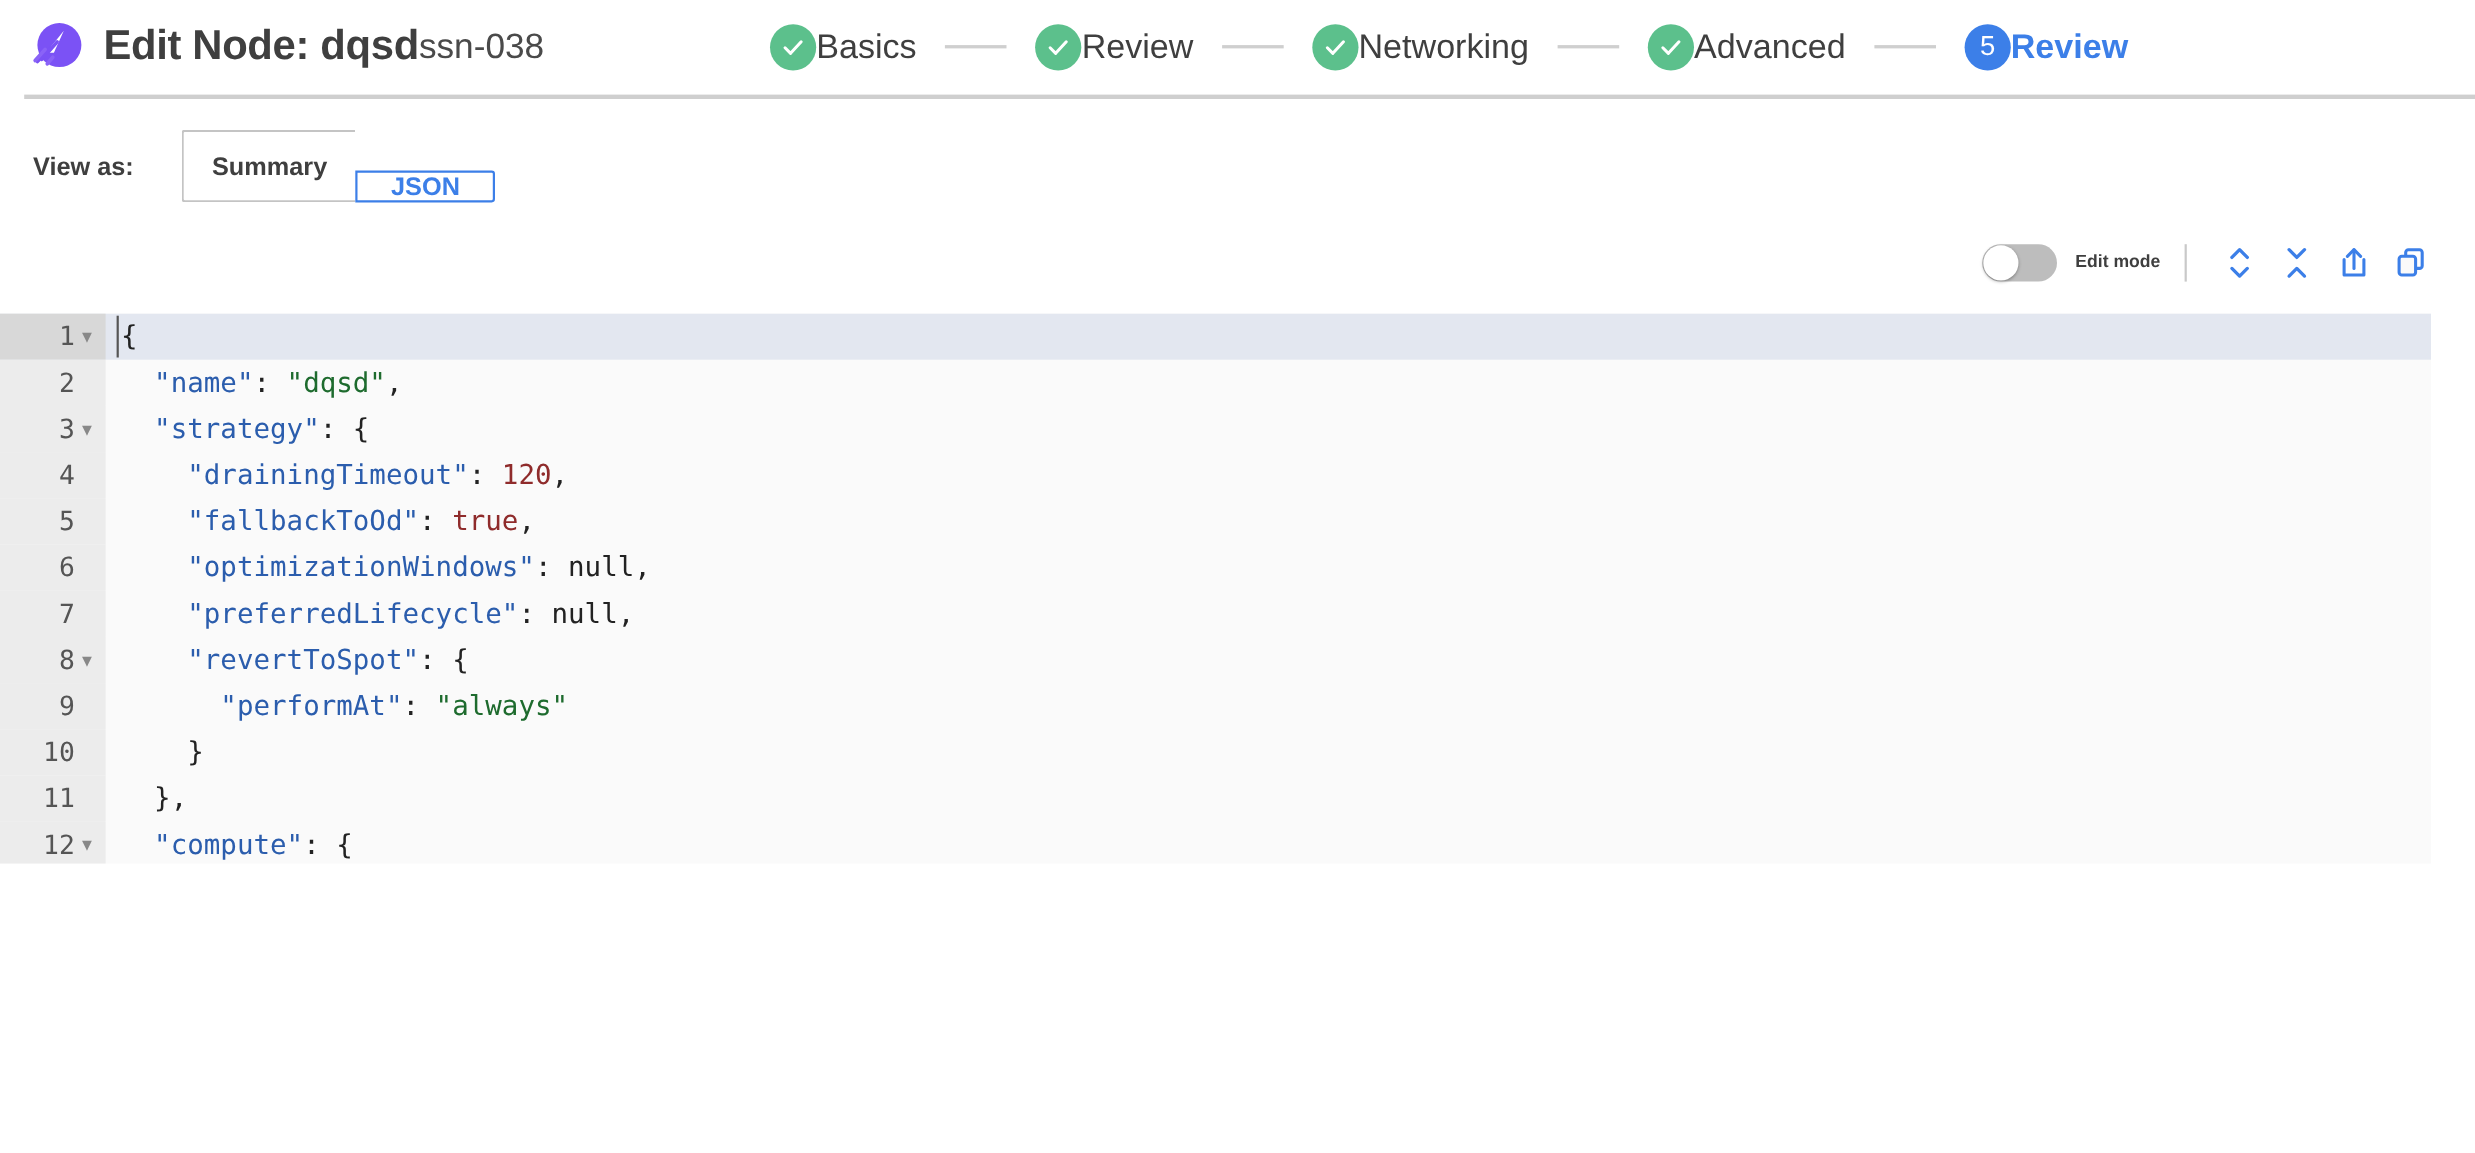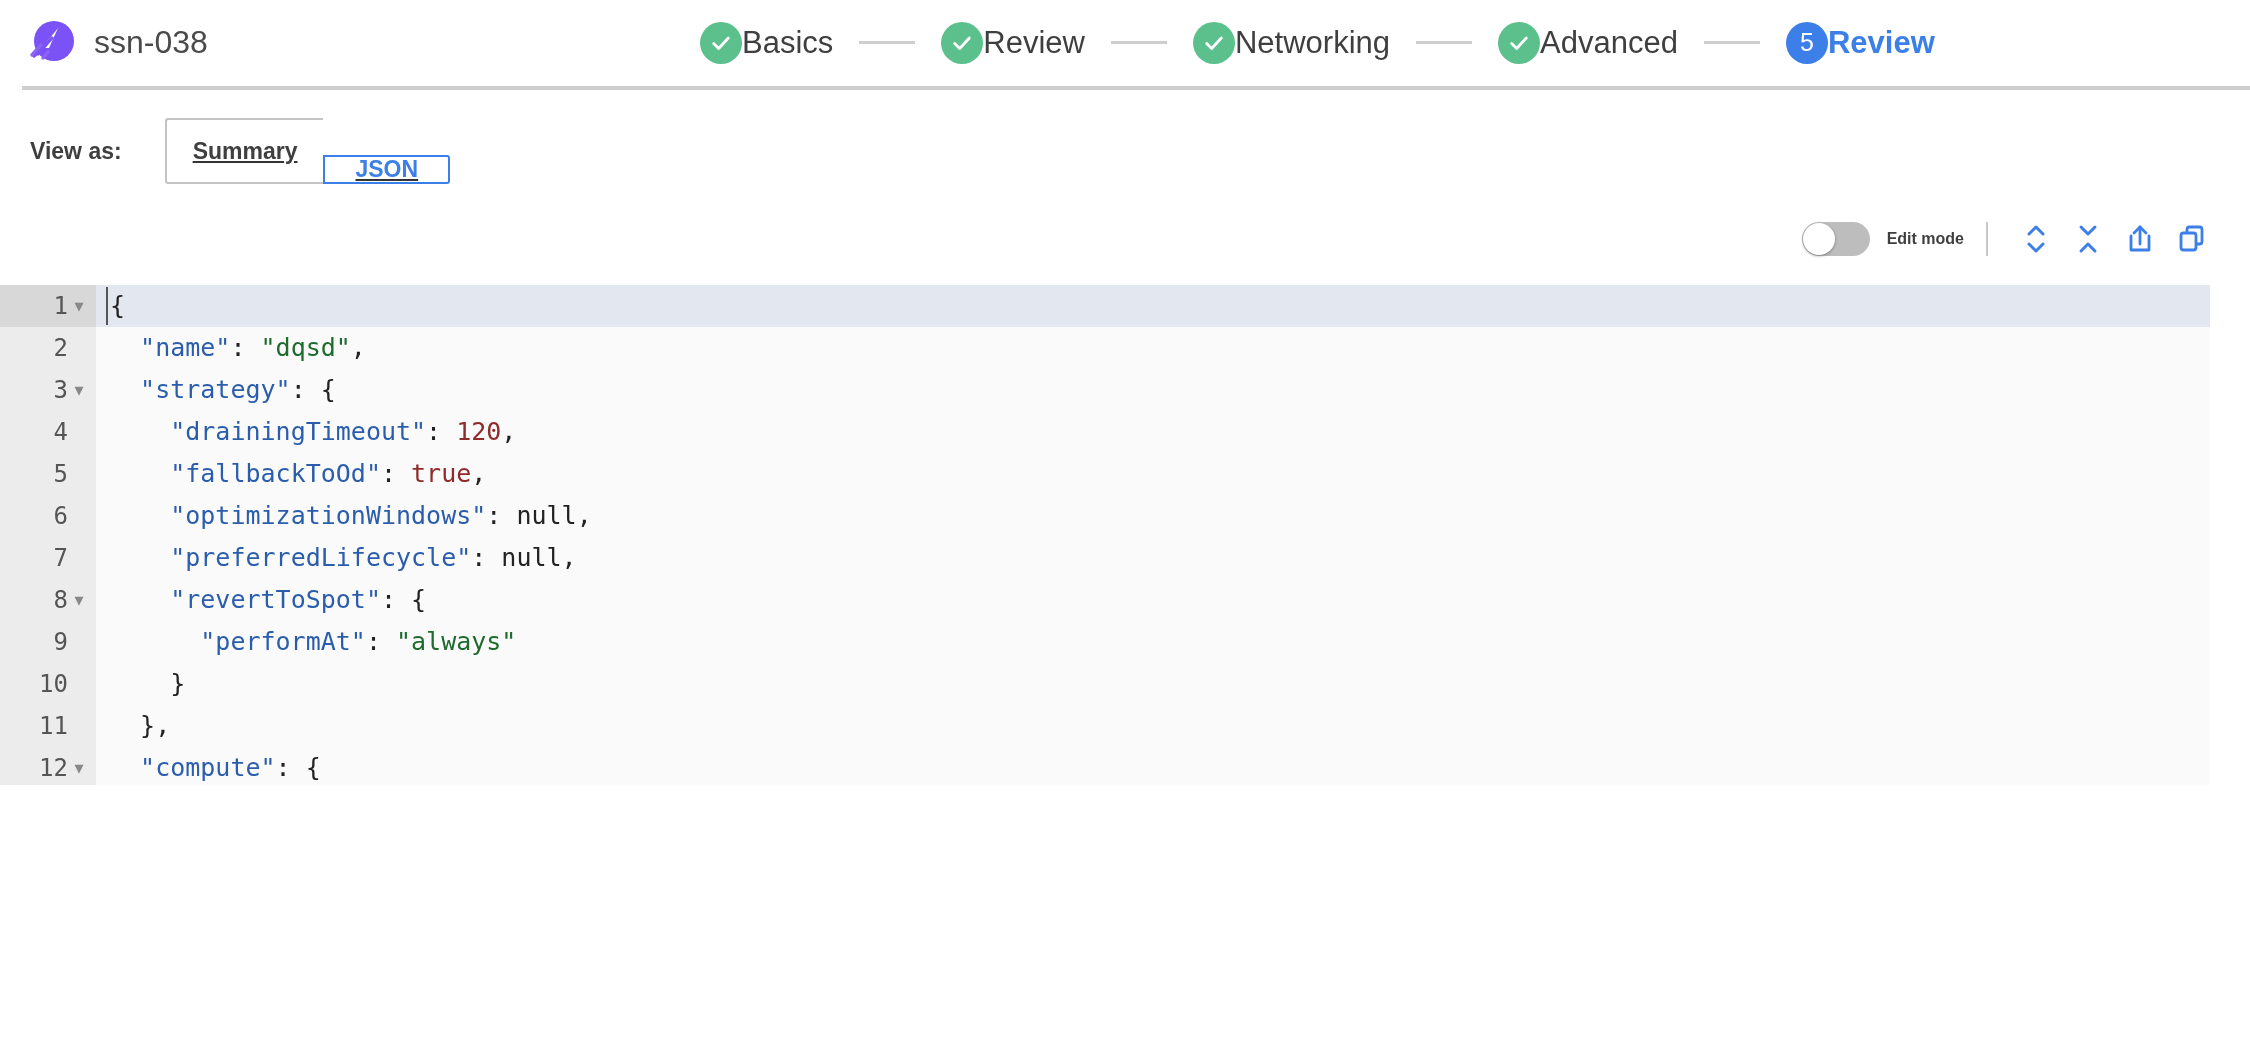--- a/index.html
+++ b/index.html
@@ -122,21 +122,20 @@
   }
   .viewas-label {
     font-size: 23px;
     font-weight: bold;
     color: #3f3f3f;
     margin-right: 43px;
   }
   .segmented {
     display: flex;
     height: 66px;
-    text-decoration: underline;
   }
   .seg-btn {
     display: flex;
     align-items: center;
     justify-content: center;
     font-size: 23px;
     font-weight: bold;
     background: #ffffff;
     box-sizing: border-box;
   }
@@ -278,20 +277,21 @@
         <g stroke="#7b52f5" stroke-width="3.2" stroke-linecap="round">
           <line x1="30" y1="22" x2="16" y2="38"></line>
           <line x1="24" y1="28" x2="12" y2="40"></line>
         </g>
         <g stroke="#8a63f7" stroke-width="3.4" stroke-linecap="round">
           <line x1="19" y1="29" x2="10" y2="39"></line>
           <line x1="26" y1="36" x2="21" y2="42"></line>
         </g>
       </svg>
     </span>
+    <span class="page-title">Edit Node: dqsd</span>
     <span class="page-subtitle">ssn-038</span>
   </div>
 
   <div class="stepper" id="stepper">
       <div class="step">
         <div class="step-circle done">
           <svg class="check" viewBox="0 0 24 24" fill="none" stroke="#ffffff" stroke-width="3" stroke-linecap="round" stroke-linejoin="round">
             <polyline points="4,12.5 9.5,18 20,6.5"></polyline>
           </svg>
         </div>

